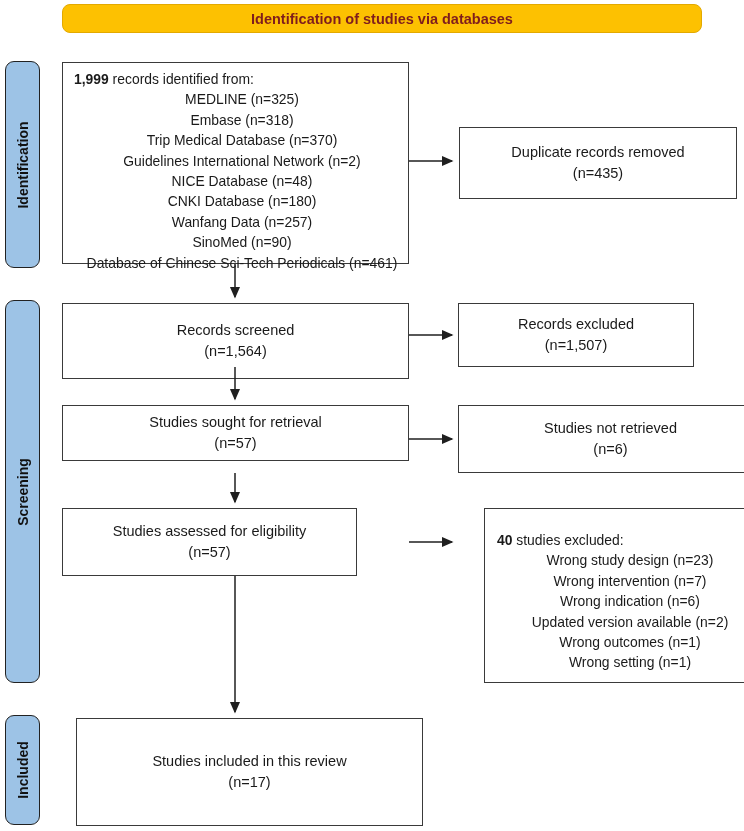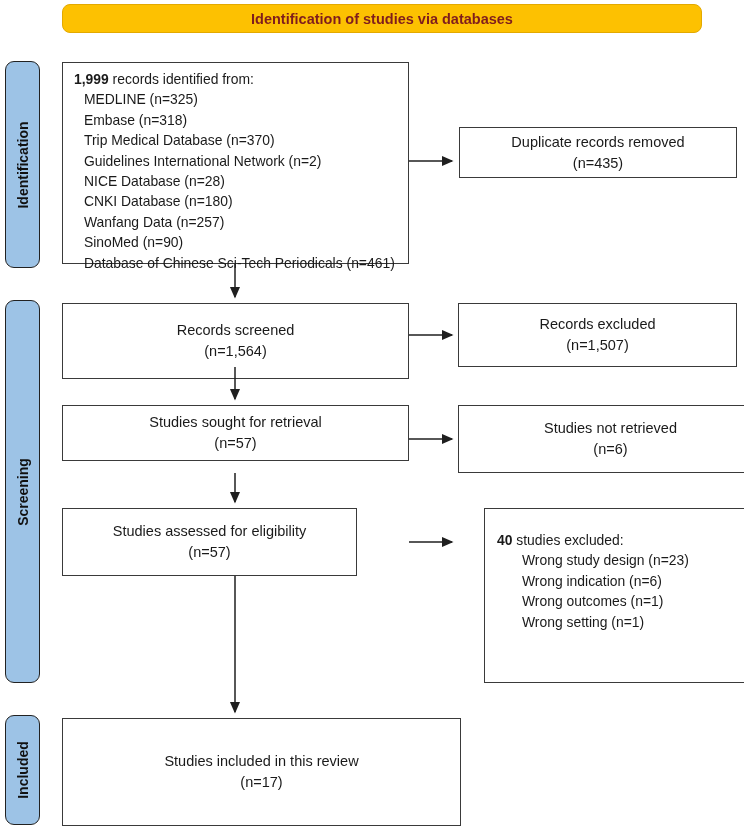--- a/index.html
+++ b/index.html
@@ -45,32 +45,32 @@
     background: #ffffff;
     border: 1.5px solid #3a3a3a;
   }
   .fbox.center2 {
     display: flex; flex-direction: column;
     align-items: center; justify-content: center;
     text-align: center;
     font-size: 14.5px; line-height: 21px;
   }
   .box-identified  { left: 62px;  top: 62px;  width: 347px; height: 202px; padding: 6px 8px 4px 11px; font-size: 13.9px; line-height: 20.4px; }
-  .box-duplicates  { left: 459px; top: 127px; width: 278px; height: 51px; }
+  .box-duplicates  { left: 459px; top: 127px; width: 278px; height: 72px; }
   .box-screened    { left: 62px;  top: 303px; width: 347px; height: 76px; }
-  .box-excluded    { left: 458px; top: 303px; width: 279px; height: 64px; }
+  .box-excluded    { left: 458px; top: 303px; width: 236px; height: 64px; }
   .box-sought      { left: 62px;  top: 405px; width: 347px; height: 56px; }
   .box-notret      { left: 458px; top: 405px; width: 305px; height: 68px; }
   .box-assessed    { left: 62px;  top: 508px; width: 295px; height: 68px; }
   .box-excl40      { left: 484px; top: 508px; width: 279px; height: 175px; padding: 21px 24px 4px 12px; font-size: 13.9px; line-height: 20.4px; }
-  .box-included    { left: 62px;  top: 718px; width: 399px; height: 108px; }
+  .box-included    { left: 76px;  top: 718px; width: 347px; height: 108px; }
 
   .lead { white-space: nowrap; }
   .lead b { font-weight: bold; }
-  ul.box-list { margin: 0; padding: 0; list-style: none; }
+  ul.box-list { margin: 0; padding: 0; list-style: none; text-align: center; }
   .box-identified ul.box-list li { padding-left: 10px; white-space: nowrap; }
   .box-excl40     ul.box-list li { padding-left: 25px; white-space: nowrap; }
 
   
   svg.arrows { position: absolute; left: 0; top: 0; width: 744px; height: 831px; pointer-events: none; }
   svg.arrows line { stroke: #1f1f1f; stroke-width: 1.5; }
 </style>
 </head>
 <body>
 
@@ -90,21 +90,21 @@
     <span class="vtext">Included</span>
   </div>
 
   <div class="abs fbox box-identified">
     <div class="lead"><b>1,999</b><span> records identified from:</span></div>
     <ul class="box-list">
       <li>MEDLINE (n=325)</li>
       <li>Embase (n=318)</li>
       <li>Trip Medical Database (n=370)</li>
       <li>Guidelines International Network (n=2)</li>
-      <li>NICE Database (n=28)</li>
+      <li>NICE Database (n=48)</li>
       <li>CNKI Database (n=180)</li>
       <li>Wanfang Data (n=257)</li>
       <li>SinoMed (n=90)</li>
       <li>Database of Chinese Sci-Tech Periodicals (n=461)</li>
     </ul>
   </div>
 
   <div class="abs fbox center2 box-duplicates">
     <div>Duplicate records removed</div>
     <div>(n=435)</div>
@@ -132,21 +132,23 @@
 
   <div class="abs fbox center2 box-assessed">
     <div>Studies assessed for eligibility</div>
     <div>(n=57)</div>
   </div>
 
   <div class="abs fbox box-excl40">
     <div class="lead"><b>40</b><span> studies excluded:</span></div>
     <ul class="box-list">
       <li>Wrong study design (n=23)</li>
+      <li>Wrong intervention (n=7)</li>
       <li>Wrong indication (n=6)</li>
+      <li>Updated version available (n=2)</li>
       <li>Wrong outcomes (n=1)</li>
       <li>Wrong setting (n=1)</li>
     </ul>
   </div>
 
   <div class="abs fbox center2 box-included">
     <div>Studies included in this review</div>
     <div>(n=17)</div>
   </div>
 

